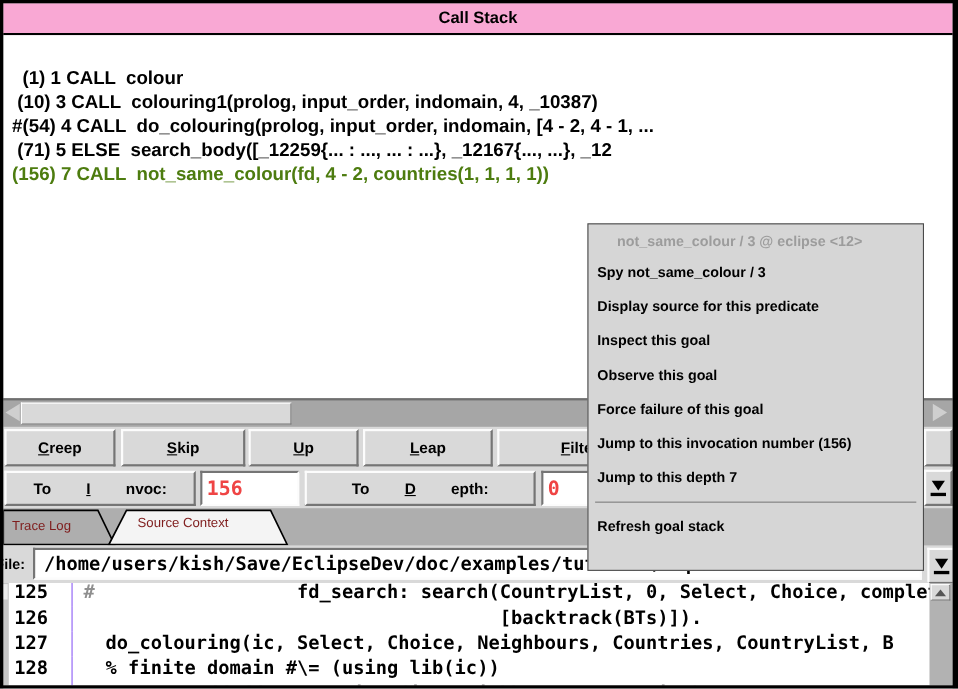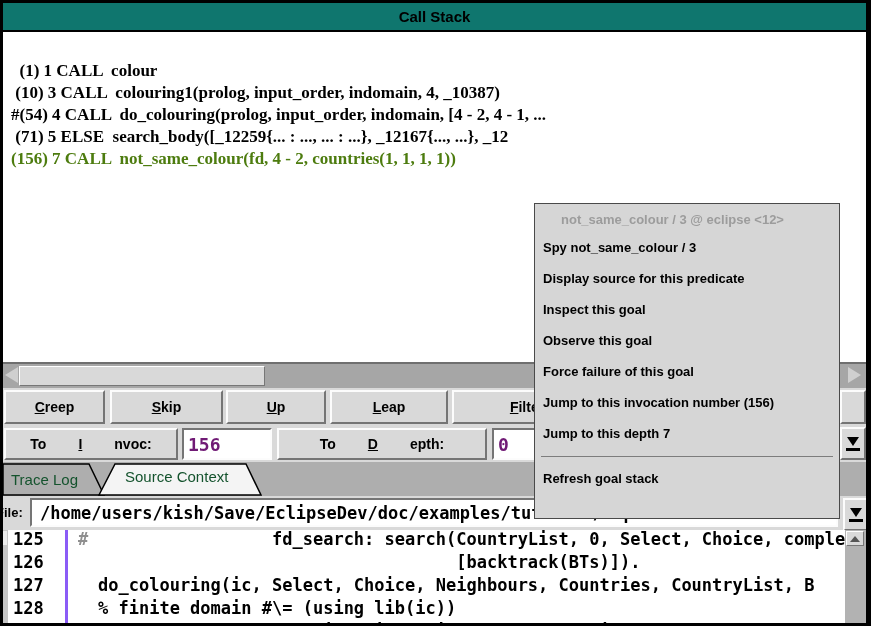--- a/index.html
+++ b/index.html
@@ -5,27 +5,27 @@
   html,body{margin:0;padding:0;background:#555;}
   .window{position:relative;width:871px;height:626px;background:#d9d9d9;overflow:hidden;
           font-family:"Liberation Sans",sans-serif;}
   
   .wb{position:absolute;background:#000;z-index:40;}
   .wb.top{left:0;top:0;width:871px;height:3px;}
   .wb.bottom{left:0;top:623px;width:871px;height:3px;}
   .wb.left{left:0;top:0;width:3px;height:626px;}
   .wb.right{left:866px;top:0;width:5px;height:626px;}
 
-  .titlebar{position:absolute;left:3px;top:3px;width:863px;height:27px;background:#0f766e;
+  .titlebar{position:absolute;left:3px;top:3px;width:863px;height:27px;background:#f9a8d4;
             border-bottom:2px solid #000;display:flex;align-items:center;justify-content:center;
             font-weight:bold;font-size:15px;color:#000;}
 
   .stack-area{position:absolute;left:3px;top:32px;width:863px;height:330px;background:#ffffff;
               overflow:hidden;}
-  .stack-line{white-space:pre;font-family:Liberation Serif, serif;font-weight:bold;
+  .stack-line{white-space:pre;font-family:Liberation Sans, sans-serif;font-weight:bold;
               font-size:17px;line-height:22px;color:#000;padding-left:8px;}
   .stack-line.hl{color:#4d7c0f;}
   .stack-pad{height:28px;}
 
   
   .hscroll{position:absolute;left:3px;top:362px;width:863px;height:24px;background:#a6a6a6;
            border-top:2px solid #6f6f6f;}
   .hs-thumb{position:absolute;left:16px;top:2px;width:244px;height:18px;background:#d9d9d9;
             border:1px solid #fff;border-right-color:#777;border-bottom-color:#777;}
   .tri{width:0;height:0;position:absolute;}
@@ -37,43 +37,43 @@
   .raised{background:#d9d9d9;border:2px solid;border-color:#fcfcfc #757575 #757575 #fcfcfc;}
   .sunken{background:#ffffff;border:2px solid;border-color:#757575 #fcfcfc #fcfcfc #757575;}
 
   .btn{position:absolute;top:390px;height:34px;display:flex;align-items:center;justify-content:center;
        font-weight:bold;font-size:14px;color:#000;box-sizing:border-box;}
   .u{text-decoration:underline;}
 
   .jrow-btn{position:absolute;top:428px;height:32px;display:flex;align-items:center;justify-content:center;
             font-weight:bold;font-size:14px;color:#000;box-sizing:border-box;gap:32px;}
   .jinput{position:absolute;top:428px;height:32px;box-sizing:border-box;
-          font-family:"DejaVu Sans Mono",monospace;font-weight:bold;font-size:18px;color:#701a75;
+          font-family:"DejaVu Sans Mono",monospace;font-weight:bold;font-size:18px;color:#ef4444;
           padding:0 4px;outline:none;}
 
   .dl-btn{position:absolute;width:26px;height:33px;display:flex;flex-direction:column;
           align-items:center;justify-content:center;box-sizing:border-box;}
   .dl-tri{width:0;height:0;border-left:6px solid transparent;border-right:6px solid transparent;
           border-top:9px solid #000;}
   .dl-bar{width:14px;height:3px;background:#000;margin-top:2px;}
 
   .tab-row{position:absolute;left:3px;top:462px;width:863px;height:34px;background:#aeaeae;}
-  .tab-label{position:absolute;font-size:15px;color:#14532d;}
+  .tab-label{position:absolute;font-size:12px;color:#7f1d1d;}
 
   .file-row{position:absolute;left:3px;top:496px;width:863px;height:34px;background:#d9d9d9;overflow:hidden;}
   .file-label{position:absolute;left:-7px;top:9px;font-weight:bold;font-size:13px;color:#000;}
   .file-field{position:absolute;left:27px;top:2px;width:808px;height:29px;box-sizing:border-box;
               display:flex;align-items:center;overflow:hidden;}
   .file-path{font-family:"DejaVu Sans Mono",monospace;font-weight:bold;font-size:17px;
              white-space:pre;padding-left:8px;}
 
   .source-area{position:absolute;left:3px;top:530px;width:863px;height:93px;background:#fff;overflow:hidden;}
   .src-line{display:flex;white-space:pre;font-family:"DejaVu Sans Mono",monospace;font-weight:bold;
             font-size:17px;line-height:23px;color:#000;}
-  .src-num{width:52px;padding-left:10px;border-right:3px solid #8b5cf6;flex:none;}
+  .src-num{width:52px;padding-left:10px;border-right:1px solid #8b5cf6;flex:none;}
   .src-gutter{width:30px;text-align:center;color:#8f8f8f;flex:none;}
   .src-code{flex:1;overflow:hidden;}
   .vscroll-left{position:absolute;left:0;top:530px;width:8px;height:93px;background:#c6c6c6;z-index:5;}
   .vscroll-left .vthumb{position:absolute;left:1px;top:1px;width:6px;height:14px;background:#ececec;}
   .vscroll-right{position:absolute;left:845px;top:530px;width:21px;height:93px;background:#b2b2b2;z-index:5;}
   .vscroll-right .varrow{position:absolute;left:1px;top:1px;width:18px;height:15px;background:#d9d9d9;
       border:1px solid #fff;border-right-color:#777;border-bottom-color:#777;box-sizing:border-box;}
   .vscroll-right .varrow:after{content:"";position:absolute;left:3px;top:4px;width:0;height:0;
       border-left:5px solid transparent;border-right:5px solid transparent;border-bottom:6px solid #555;}
 

